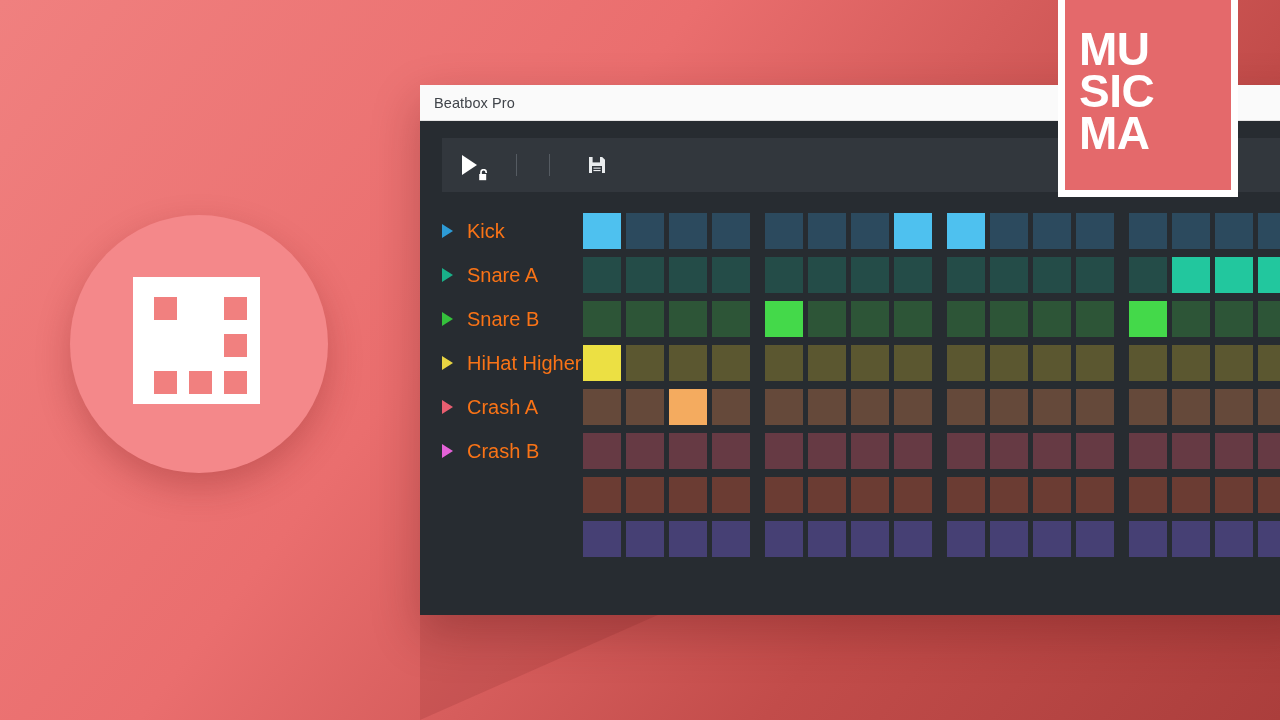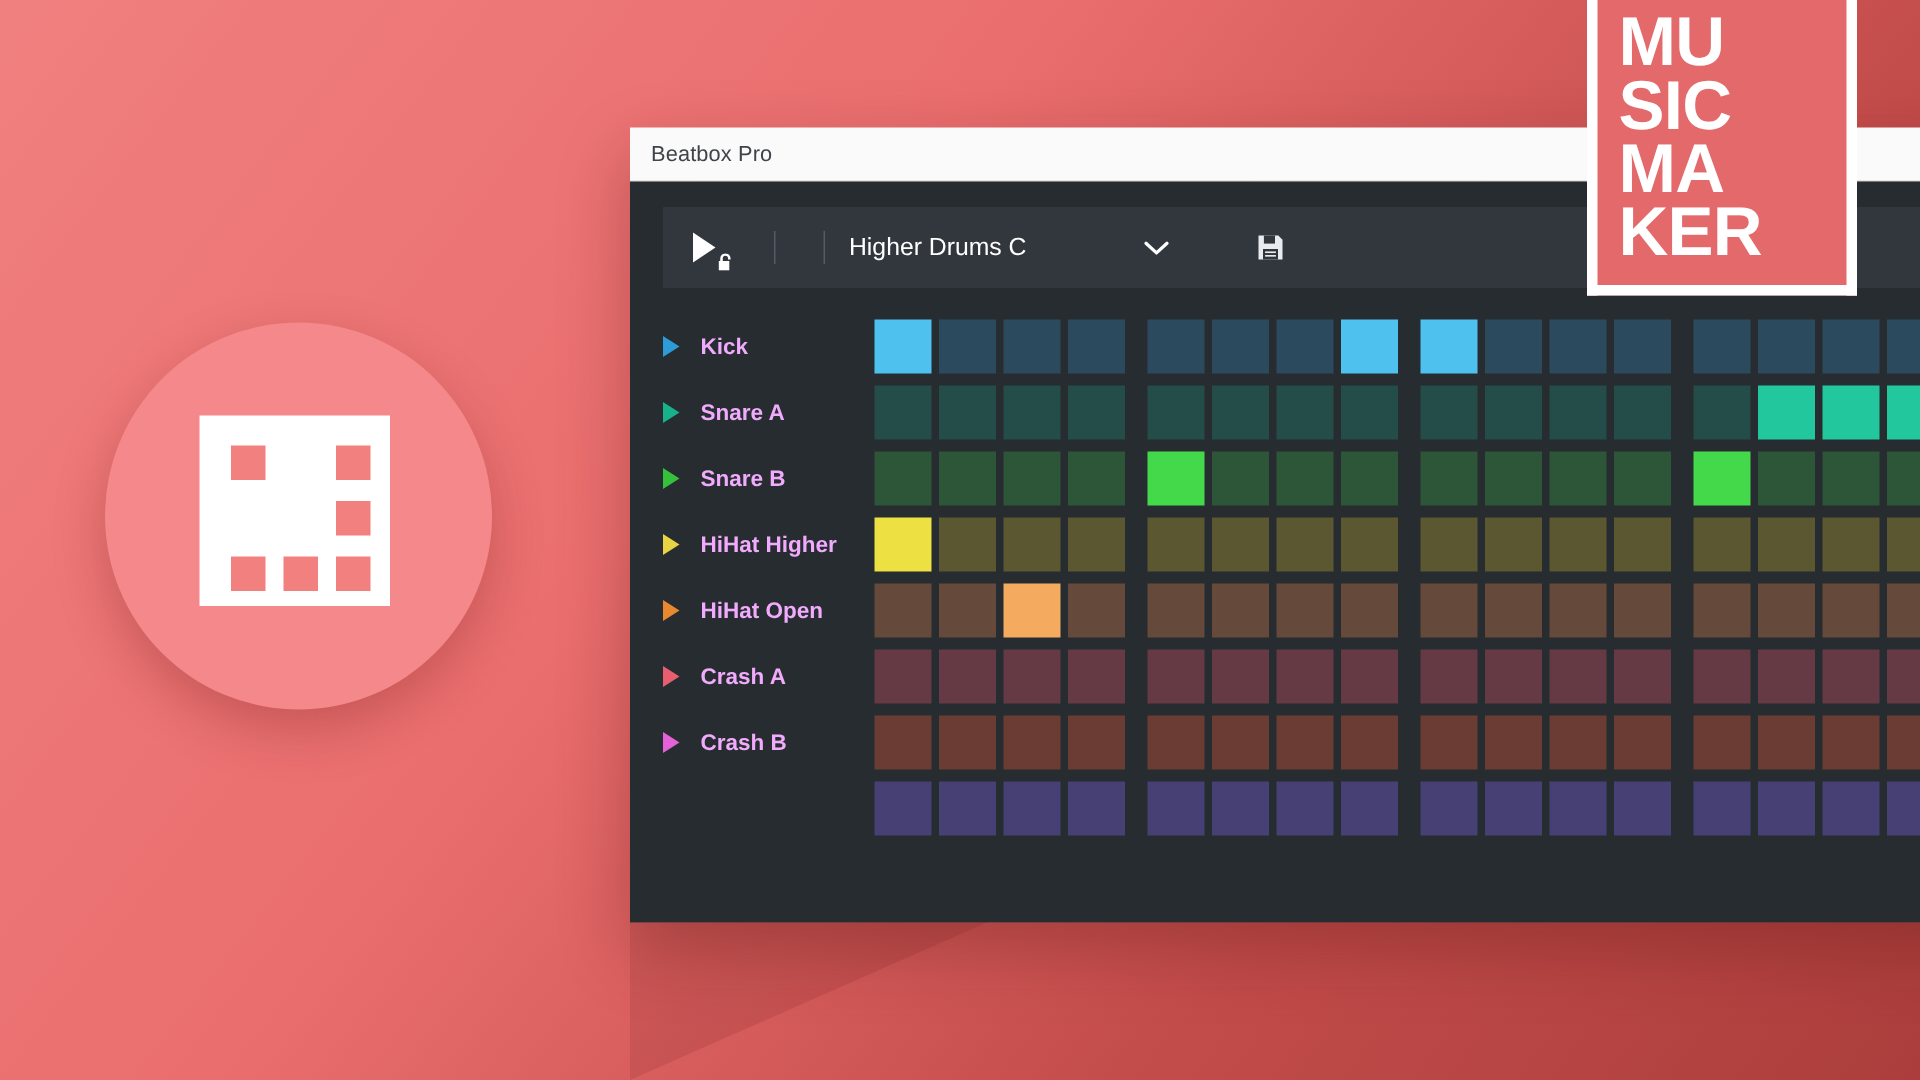--- a/index.html
+++ b/index.html
@@ -186,24 +186,23 @@
   .track-play {
     width: 0; height: 0;
     border-top: 7px solid transparent;
     border-bottom: 7px solid transparent;
     border-left-width: 11px;
     border-left-style: solid;
     margin-right: 14px;
     flex: none;
   }
   .track-name {
-    color: #f0abfc;
-    font-size: 15px;
+    color: #f97316;
+    font-size: 20px;
     white-space: nowrap;
-    font-weight: bold;
   }
 
   #grid { flex: none; padding-top: 2px; }
   .grid-row {
     height: 44px;
     display: flex;
     align-items: center;
   }
   .cell {
     width: 38px;
@@ -248,26 +247,20 @@
             <path d="M3 5 V3.3 A2.6 2.6 0 0 1 8.2 3.3 V4.0" fill="none" stroke="#ffffff" stroke-width="1.7"></path>
             <rect x="1.2" y="5" width="7" height="6.2" fill="#ffffff"></rect>
           </svg>
         </div>
 
         <div class="tb-sep"></div>
 
 
         <div class="tb-sep"></div>
 
-        <div id="preset-select" class="tb-select">
-          <span class="tb-label">Higher Drums C</span>
-          <svg class="chevron" viewBox="0 0 18 11">
-            <path d="M2 2.2 L9 8.6 L16 2.2" fill="none" stroke="#ffffff" stroke-width="2.2" stroke-linecap="round" stroke-linejoin="round"></path>
-          </svg>
-        </div>
 
         <div id="save-button">
           <svg viewBox="0 0 20 20" width="20" height="20">
             <path d="M2 2 h13.2 L18 4.8 V18 H2 Z" fill="#e9ecee"></path>
             <rect x="5.6" y="2" width="7.4" height="5.4" fill="#32373d"></rect>
             <rect x="5" y="11" width="10" height="7" fill="#32373d"></rect>
             <rect x="6.4" y="12.6" width="7.2" height="1.1" fill="#e9ecee"></rect>
             <rect x="6.4" y="15" width="7.2" height="1.1" fill="#e9ecee"></rect>
           </svg>
         </div>
@@ -286,24 +279,20 @@
             </div>
             <div class="track-row">
               <span class="track-play" style="border-left-color: rgb(53, 193, 60);"></span>
               <span class="track-name">Snare B</span>
             </div>
             <div class="track-row">
               <span class="track-play" style="border-left-color: rgb(232, 212, 66);"></span>
               <span class="track-name">HiHat Higher</span>
             </div>
             <div class="track-row">
-              <span class="track-play" style="border-left-color: rgb(232, 136, 47);"></span>
-              <span class="track-name">HiHat Open</span>
-            </div>
-            <div class="track-row">
               <span class="track-play" style="border-left-color: rgb(232, 94, 112);"></span>
               <span class="track-name">Crash A</span>
             </div>
             <div class="track-row">
               <span class="track-play" style="border-left-color: rgb(228, 98, 216);"></span>
               <span class="track-name">Crash B</span>
             </div>
           </div>
         <div id="grid">
             <div class="grid-row">
@@ -453,16 +442,15 @@
           </div>
       </div>
 
     </div>
   </div>
 
   <div id="music-maker-badge" style="position:absolute;left:1058px;top:-8px;width:180px;height:205px;background:#e4696b;border:7px solid #ffffff;border-top:none;display:flex;flex-direction:column;justify-content:center;align-items:flex-start;padding:0 0 0 14px;">
     <span style="color:#fff;font-size:46px;font-weight:bold;line-height:0.92;letter-spacing:-0.5px;">MU</span>
     <span style="color:#fff;font-size:46px;font-weight:bold;line-height:0.92;letter-spacing:-0.5px;">SIC</span>
     <span style="color:#fff;font-size:46px;font-weight:bold;line-height:0.92;letter-spacing:-0.5px;">MA</span>
-    <span style="color:#fff;font-size:46px;font-weight:bold;line-height:0.92;letter-spacing:-0.5px;">KER</span>
   </div>
 
 </div>
 
 </body></html>

